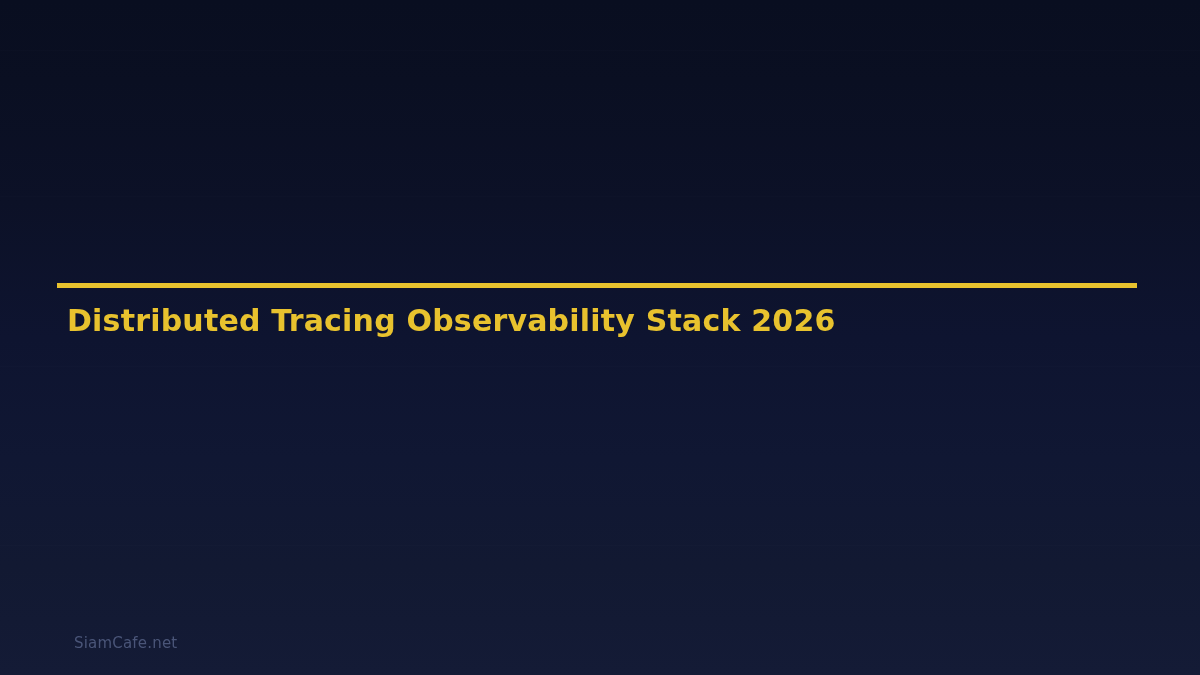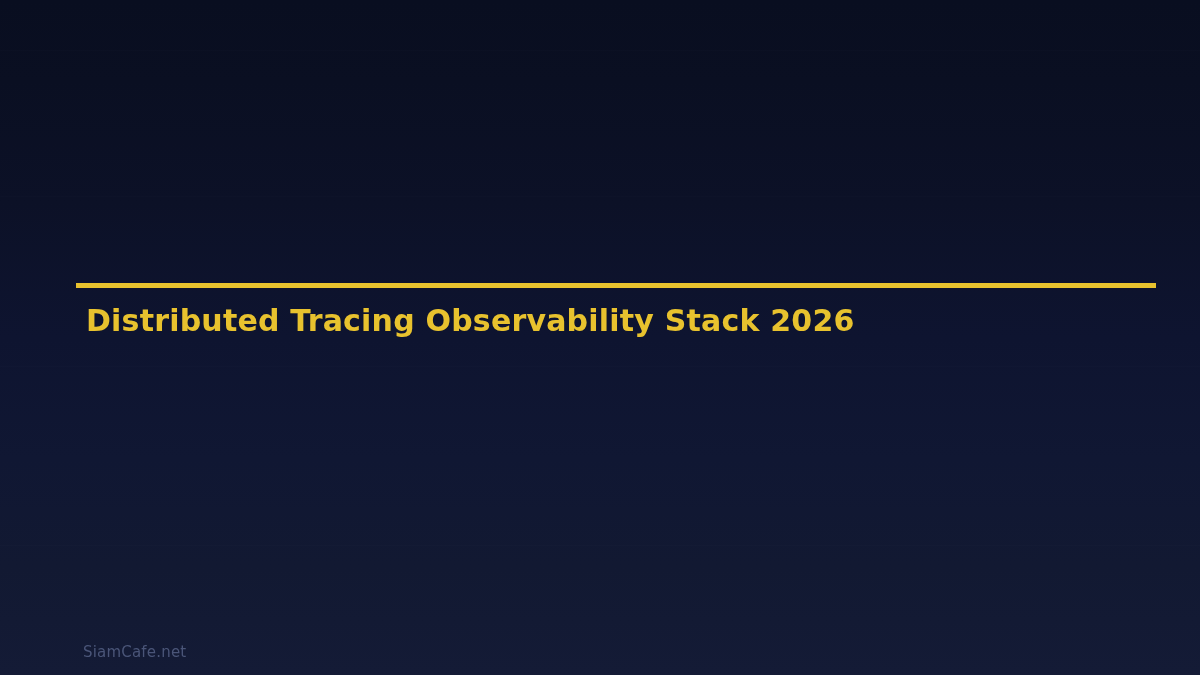--- a/index.html
+++ b/index.html
@@ -35,21 +35,21 @@
     background: rgba(255, 255, 255, 0.012);
     pointer-events: none;
   }
   .band-a { top: 50px; }
   .band-b { top: 196px; }
   .band-c { top: 366px; }
   .band-d { top: 545px; }
 
   .title-block {
     position: absolute;
-    left: 76px;
+    left: 57px;
     top: 283px;
     width: 1080px;
   }
 
   .accent-bar {
     width: 1080px;
     height: 5px;
     background: #E8C22E;
   }
 
@@ -64,21 +64,21 @@
     white-space: nowrap;
     position: absolute;
     left: 0;
     top: 23px;
   }
 
   .footer {
     position: absolute;
     left: 70px;
     top: 630px;
-    margin: 13px;
+    margin: 4px;
     font-size: 15px;
     font-weight: normal;
     line-height: 1.2;
     color: #4A5578;
     letter-spacing: 0.2px;
     white-space: nowrap;
   }
 </style>
 </head>
 <body>

